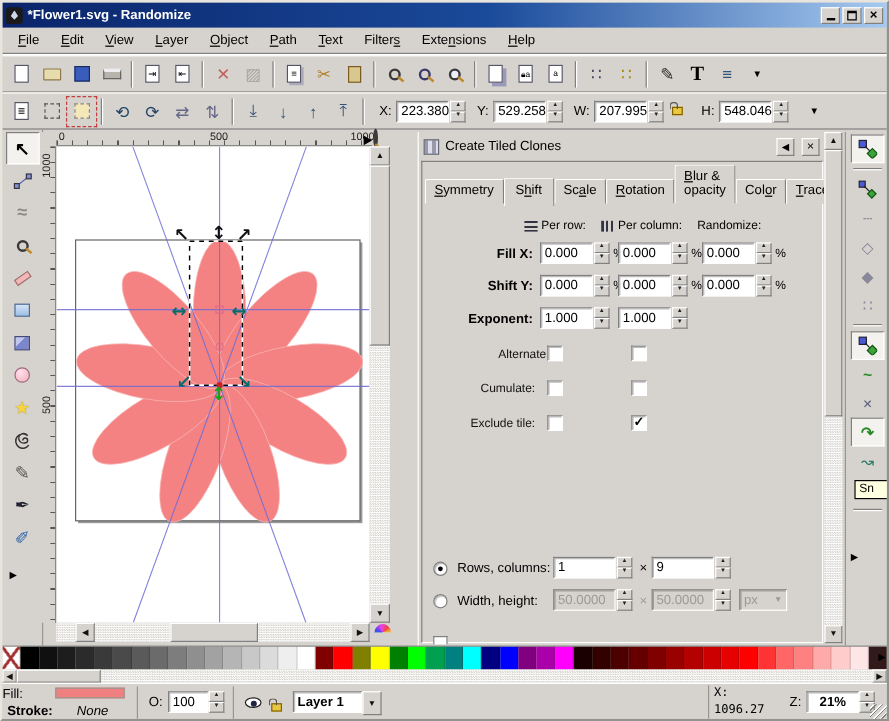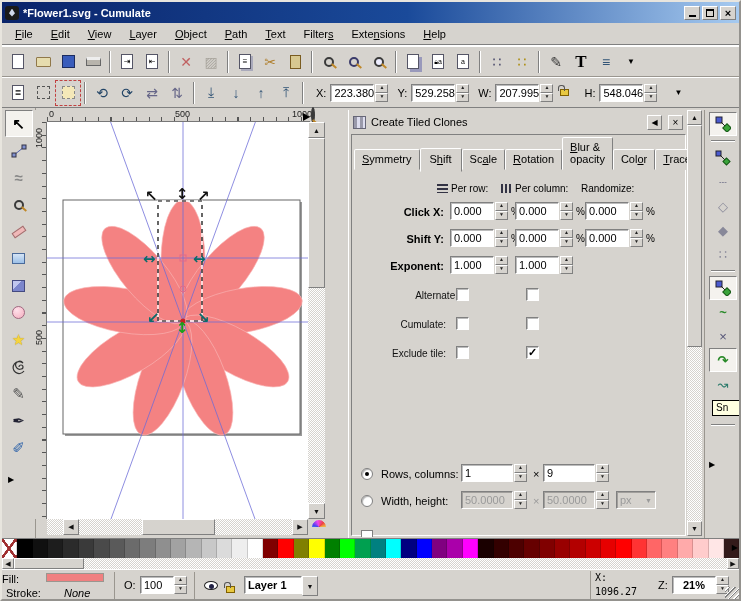--- a/index.html
+++ b/index.html
@@ -135,21 +135,21 @@
     font-size:10px;line-height:14px;border-left:1px solid #9a968f;padding-left:4px;}
   u{text-decoration:underline;}
 </style>
 </head>
 <body>
 
 <div class="win">
 
   <div class="titlebar">
     <span class="appicon"></span>
-    <span>*Flower1.svg - Cumulate</span>
+    <span>*Flower1.svg - Randomize</span>
     <span style="margin-left:auto;display:flex;">
       <span class="caption-btn raised">
           <span style="border-bottom:2px solid #000;width:7px;margin-top:6px;"></span>
         </span>
       <span class="caption-btn raised">
           <span style="border:1px solid #000;border-top-width:2px;width:8px;height:8px;"></span>
         </span>
       <span class="caption-btn raised" style="font-size:11px;">×</span>
     </span>
   </div>
@@ -407,21 +407,21 @@
         <span>Per row:</span>
       </div>
       <div class="hdr" style="left:152px;top:73px;">
         <span class="colsicon"></span>
         <span>Per column:</span>
       </div>
       <div class="hdr" style="left:232px;top:73px;">
         <span>Randomize:</span>
       </div>
 
-      <span class="dlbl" style="left:25px;top:96px;">Click X:</span>
+      <span class="dlbl" style="left:25px;top:96px;">Fill X:</span>
       <span class="sgrp" style="left:101px;top:92px;">
         <span class="fld">0.000</span>
           <span class="spin">
             <b>▲</b>
             <b>▼</b>
           </span>
           <span class="pct">%</span>
       </span>
       <span class="sgrp" style="left:166px;top:92px;">
         <span class="fld">0.000</span>
@@ -634,21 +634,21 @@
   <span class="pal-arrow">▶</span>
   <div class="palscroll">
     <span class="sbtn" style="left:0;top:0;width:12px;height:11px;">◀</span>
     <span class="sthumb" style="left:12px;top:0;width:70px;height:11px;"></span>
     <span class="sbtn" style="right:0;top:0;width:12px;height:11px;">▶</span>
   </div>
 
   <div class="statusbar">
     <span style="position:absolute;left:0;top:3px;">Fill:</span>
     <span class="fillswatch"></span>
-    <span style="position:absolute;left:4px;top:17px;">Stroke:</span>
+    <span style="position:absolute;left:4px;top:17px;font-weight:bold;">Stroke:</span>
     <span style="position:absolute;left:62px;top:17px;font-style:italic;">None</span>
     <span style="position:absolute;left:112px;top:2px;height:28px;border-left:1px solid #9a968f;"></span>
     <span style="position:absolute;left:122px;top:9px;">O:</span>
     <span class="fld" style="position:absolute;left:138px;top:6px;width:34px;">100</span>
     <span class="spin" style="position:absolute;left:172px;top:6px;">
         <b>▲</b>
         <b>▼</b>
       </span>
     <span style="position:absolute;left:192px;top:2px;height:28px;border-left:1px solid #9a968f;"></span>
     <span class="eye" style="position:absolute;left:202px;top:11px;"></span>

